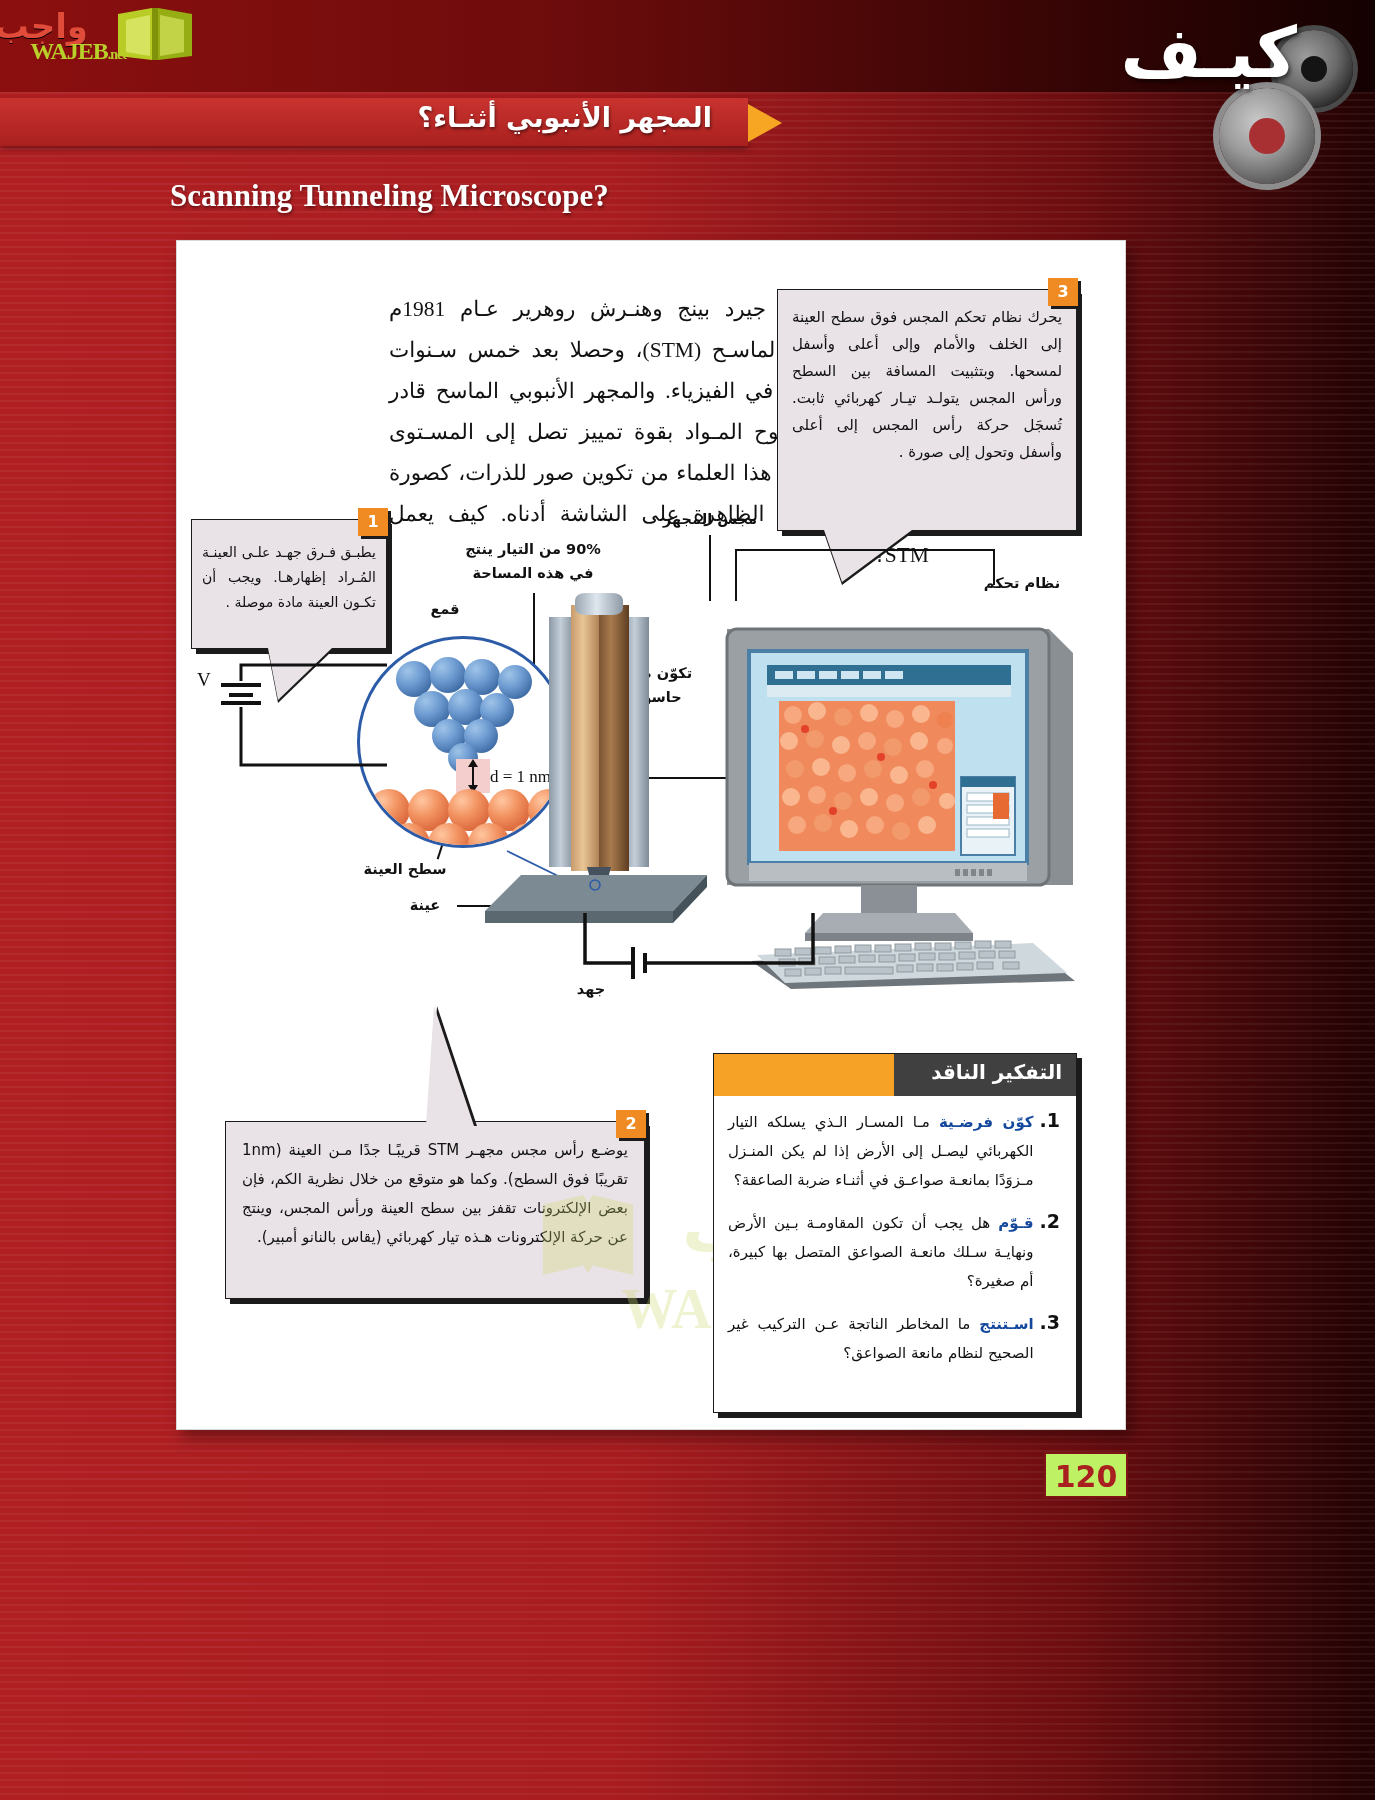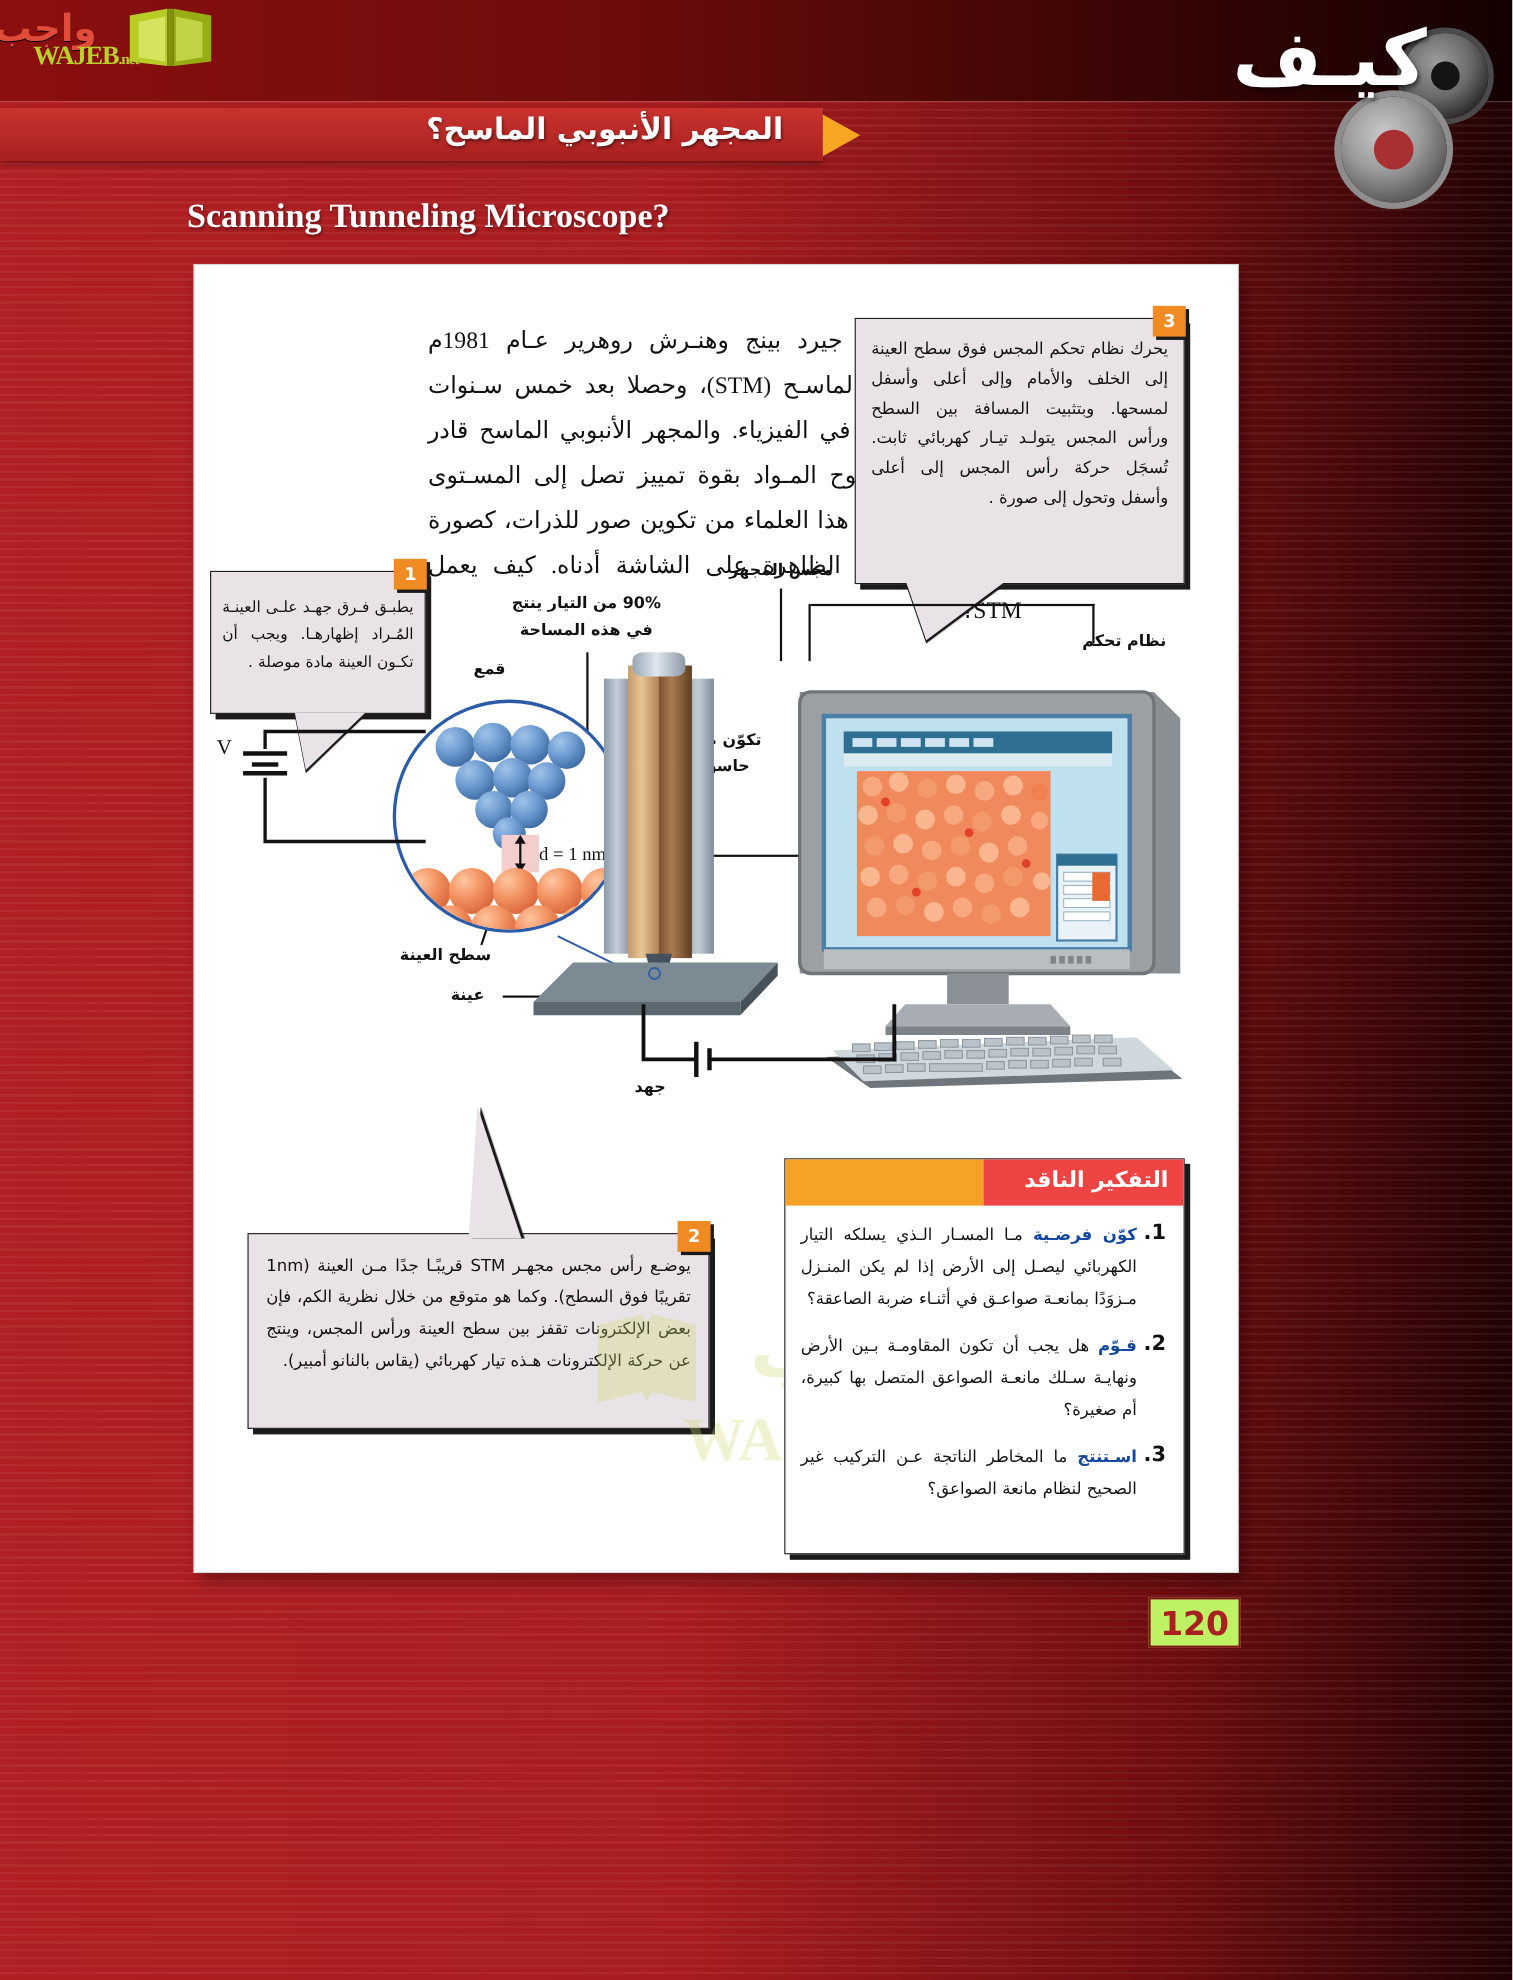--- a/index.html
+++ b/index.html
@@ -144,21 +144,21 @@
     filter:drop-shadow(3px 0 0 #1b1b1b);
   }
 
   
   #ct{
     position:absolute; left:536px; top:812px; width:364px; height:360px;
     background:#ffffff; border:1.5px solid #1b1b1b; box-shadow:5px 5px 0 #1b1b1b;
   }
   #ct .hdr{ display:flex; height:42px; }
   #ct .hdr .orange{ flex:0 0 180px; background:#f6a227; }
-  #ct .hdr .dark{ flex:1; background:#ef4444; color:#fff;
+  #ct .hdr .dark{ flex:1; background:#404040; color:#fff;
     direction:rtl; text-align:right; padding:6px 14px 0 0;
     font-family:"DejaVu Sans", sans-serif; font-weight:bold; font-size:20px; }
   #ct ol{ list-style:none; direction:rtl; padding:12px 16px 0 14px; }
   #ct li{ display:flex; gap:6px; margin-bottom:14px; direction:rtl; }
   #ct li .num{ font-family:"DejaVu Sans", sans-serif; font-weight:bold; font-size:19px;
     color:#111; flex:0 0 auto; padding-top:1px; }
   #ct li .qtxt{ direction:rtl; text-align:justify; font-size:15px; line-height:29px;
     font-family:"DejaVu Sans", sans-serif; color:#111; }
   #ct li .qtxt .kw{ color:#14489c; font-weight:bold; }
 
@@ -245,21 +245,21 @@
 
 <div id="redmain"></div>
 
 <div id="mast">
   <div class="gear" id="gearA"></div>
   <div class="gear" id="gearB"></div>
   <div class="kayf">كيـف</div>
 </div>
 
 <div id="plaque">
-  <div class="txt">المجهر الأنبوبي الماسح؟</div>
+  <div class="txt">المجهر الأنبوبي أثنـاء؟</div>
 </div>
 <div id="arrow"></div>
 <div id="subtitle">Scanning Tunneling Microscope?</div>
 
 <div id="card">
 
   <div id="para">اخـترع العالمـان جيرد بينج وهنـرش روهرير عـام 1981م المجهر الأنبوبي الماسـح (STM)، وحصلا بعد خمس سـنوات على جائزة نوبل في الفيزياء. والمجهر الأنبوبي الماسح قادر على تصوير سطوح المـواد بقوة تمييز تصل إلى المسـتوى الذري. وقـد مكّن هذا العلماء من تكوين صور للذرات، كصورة ذرات السـليكون الظاهرة على الشاشة أدناه. كيف يعمل STM؟</div>
 
   <div class="callout" id="box3">
     <div class="badge">3</div>

